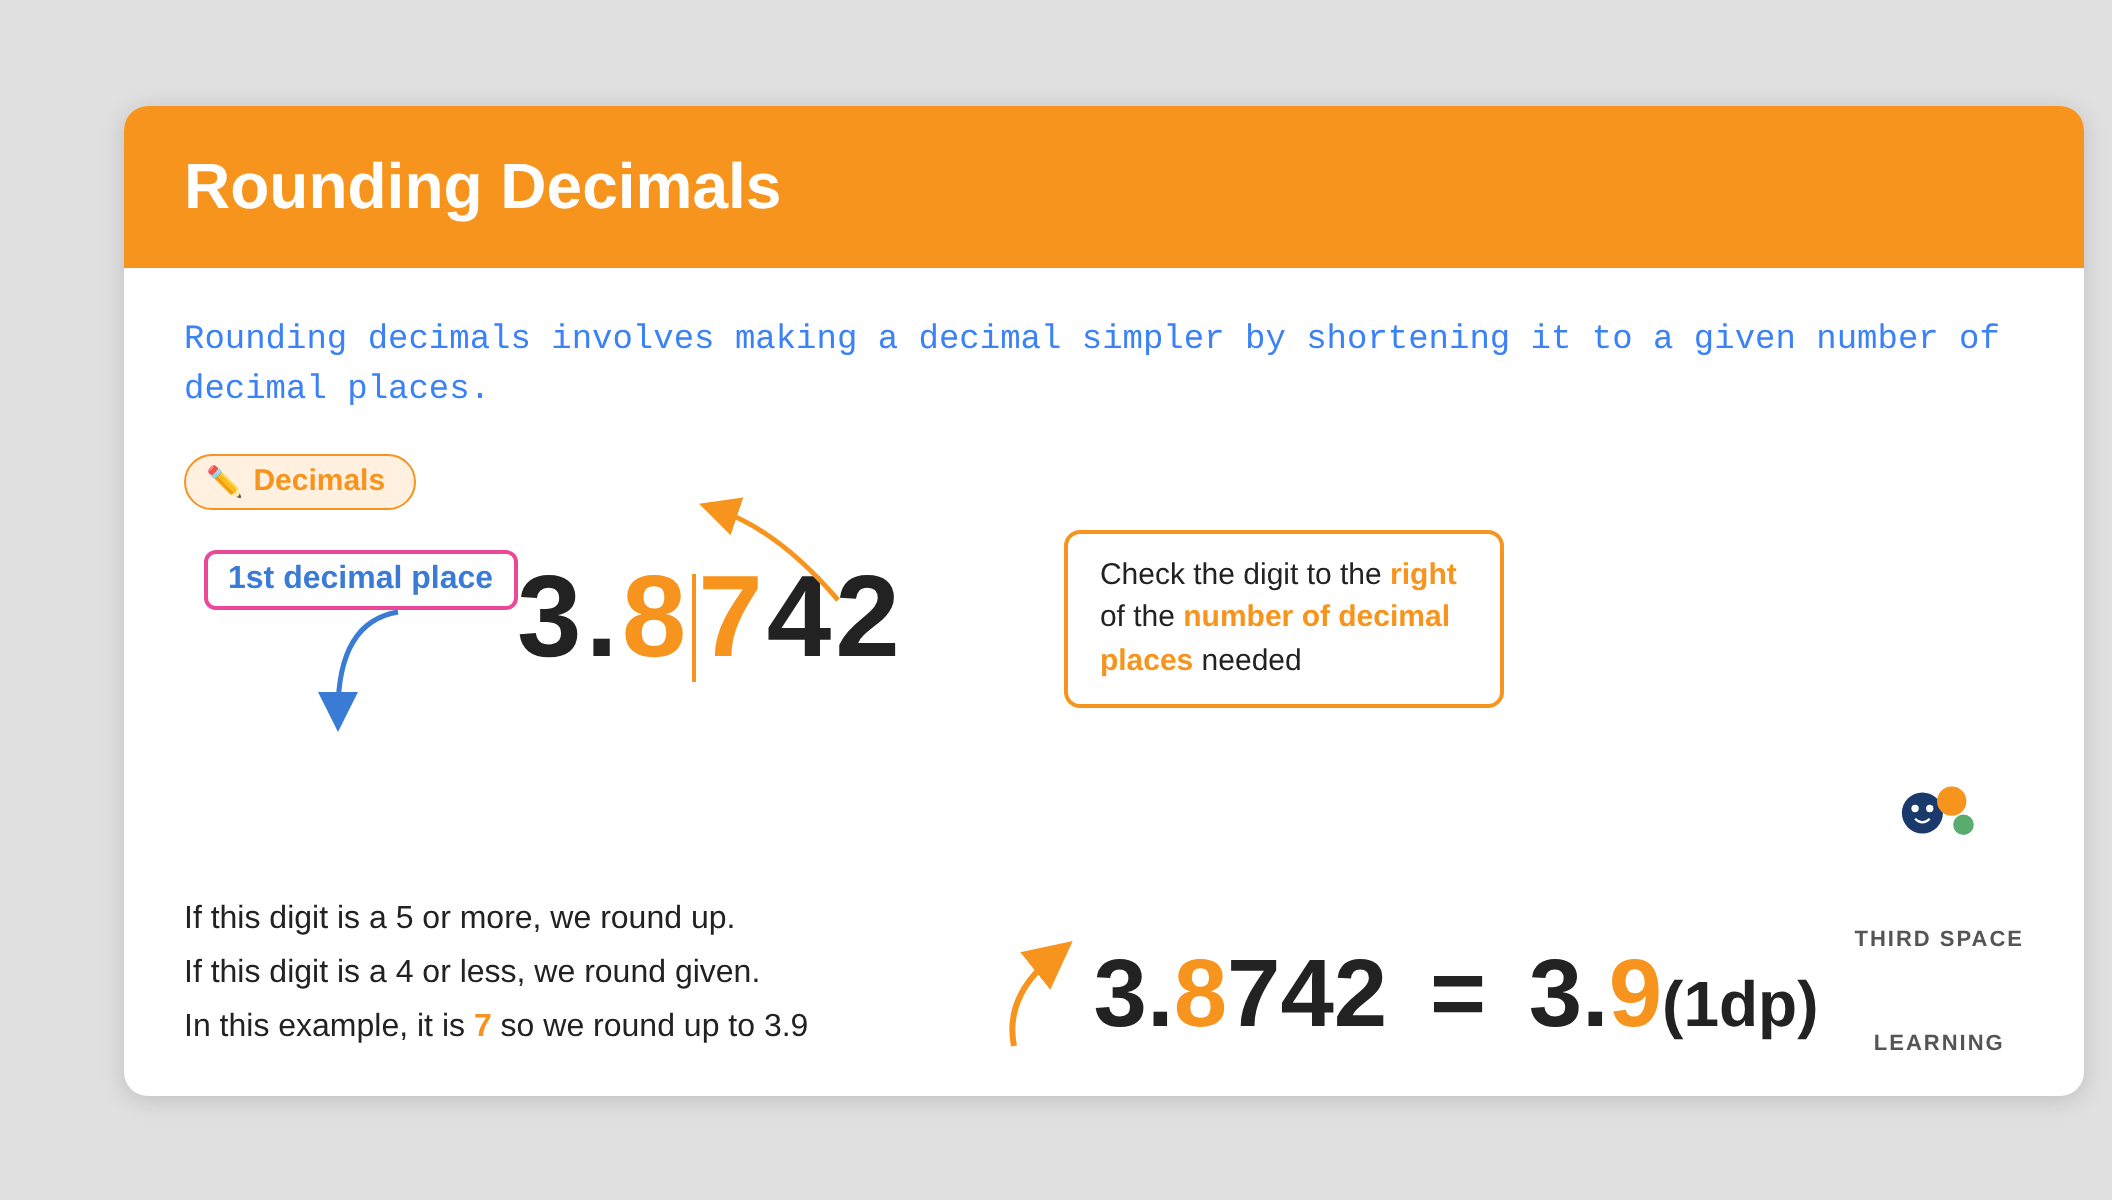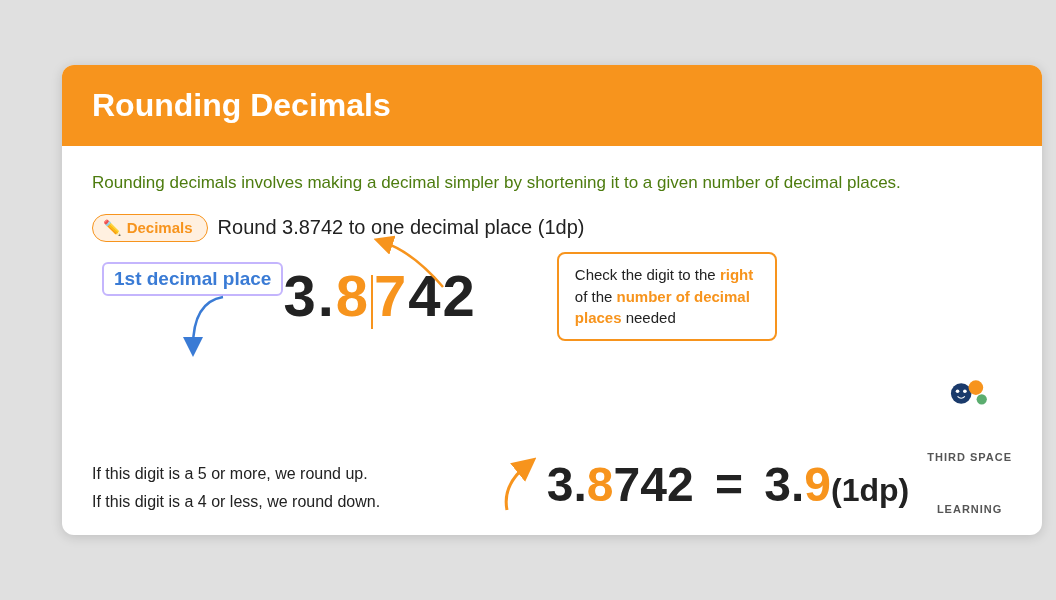--- a/index.html
+++ b/index.html
@@ -28,23 +28,24 @@
     .header h1 {
       color: #fff;
       font-size: 32px;
       font-weight: 800;
     }
     .content {
       padding: 24px 30px 20px 30px;
     }
     .intro {
       font-size: 17px;
-      color: #4d7c0f;
+      color: #3b82f6;
       margin-bottom: 18px;
       line-height: 1.5;
+      font-family: Liberation Mono, monospace;
     }
     .example-label {
       display: inline-flex;
       align-items: center;
       background: #FFF0E0;
       border-radius: 20px;
       padding: 4px 14px 4px 10px;
       margin-right: 10px;
       font-size: 15px;
       color: #F7941D;
@@ -68,24 +69,24 @@
     }
     .diagram-section {
       display: flex;
       align-items: flex-start;
       margin: 10px 0 14px 10px;
       position: relative;
       min-height: 110px;
     }
     .decimal-place-badge {
       display: inline-block;
-      border: 2px solid #c4b5fd;
+      border: 2px solid #ec4899;
       border-radius: 6px;
       color: #3A7BD5;
-      font-size: 19px;
+      font-size: 16px;
       padding: 4px 10px;
       font-weight: 600;
       white-space: nowrap;
       margin-top: 10px;
     }
     .number-display {
       font-size: 58px;
       font-weight: 700;
       color: #222;
       letter-spacing: 2px;
@@ -180,21 +181,20 @@
     <h1>Rounding Decimals</h1>
   </div>
   <div class="content">
     <p class="intro">Rounding decimals involves making a decimal simpler by shortening it to a given number of decimal places.</p>
 
     <div class="example-row">
       <span class="example-label">
         <span class="pencil-icon">✏️</span>
         <span>Decimals</span>
       </span>
-      <span class="example-text">Round 3.8742 to one decimal place (1dp)</span>
     </div>
 
     <div class="diagram-section">
 
       <div style="display:flex; flex-direction:column; align-items:flex-end; margin-right:0; position:relative; top:0;">
         <span class="decimal-place-badge">1st decimal place</span>
 
         <svg width="90" height="70" viewBox="0 0 90 70" style="margin-top:-4px; margin-right:30px;">
           <defs>
             <marker id="arrowhead-blue" markerWidth="8" markerHeight="8" refX="4" refY="4" orient="auto">
@@ -221,21 +221,22 @@
       </div>
 
       <div class="callout-box" style="margin-top:0; margin-left:80px;">
         <span>Check the digit to the </span><span class="orange-bold">right</span><span> of the </span><span class="orange-bold">number of decimal places</span><span> needed</span>
       </div>
     </div>
 
     <div class="bottom-section">
       <div class="left-text">
         <div>If this digit is a 5 or more, we round <b>up</b>.</div>
-        <div>If this digit is a 4 or less, we round <b>down</b>.</div>
+        <div>If this digit is a 4 or less, we round <b>given</b>.</div>
+        <div>In this example, it is <span class="orange-7">7</span> so we round <b>up</b> to 3.9</div>
       </div>
 
       <div class="right-result">
         <svg width="50" height="60" viewBox="0 0 50 60">
           <defs>
             <marker id="arrowhead-res" markerWidth="8" markerHeight="8" refX="4" refY="4" orient="auto">
               <path d="M0,0 L8,4 L0,8 Z" fill="#F7941D"></path>
             </marker>
           </defs>
           <path d="M 10,55 Q 5,30 30,10" stroke="#F7941D" stroke-width="3" fill="none" marker-end="url(#arrowhead-res)"></path>

